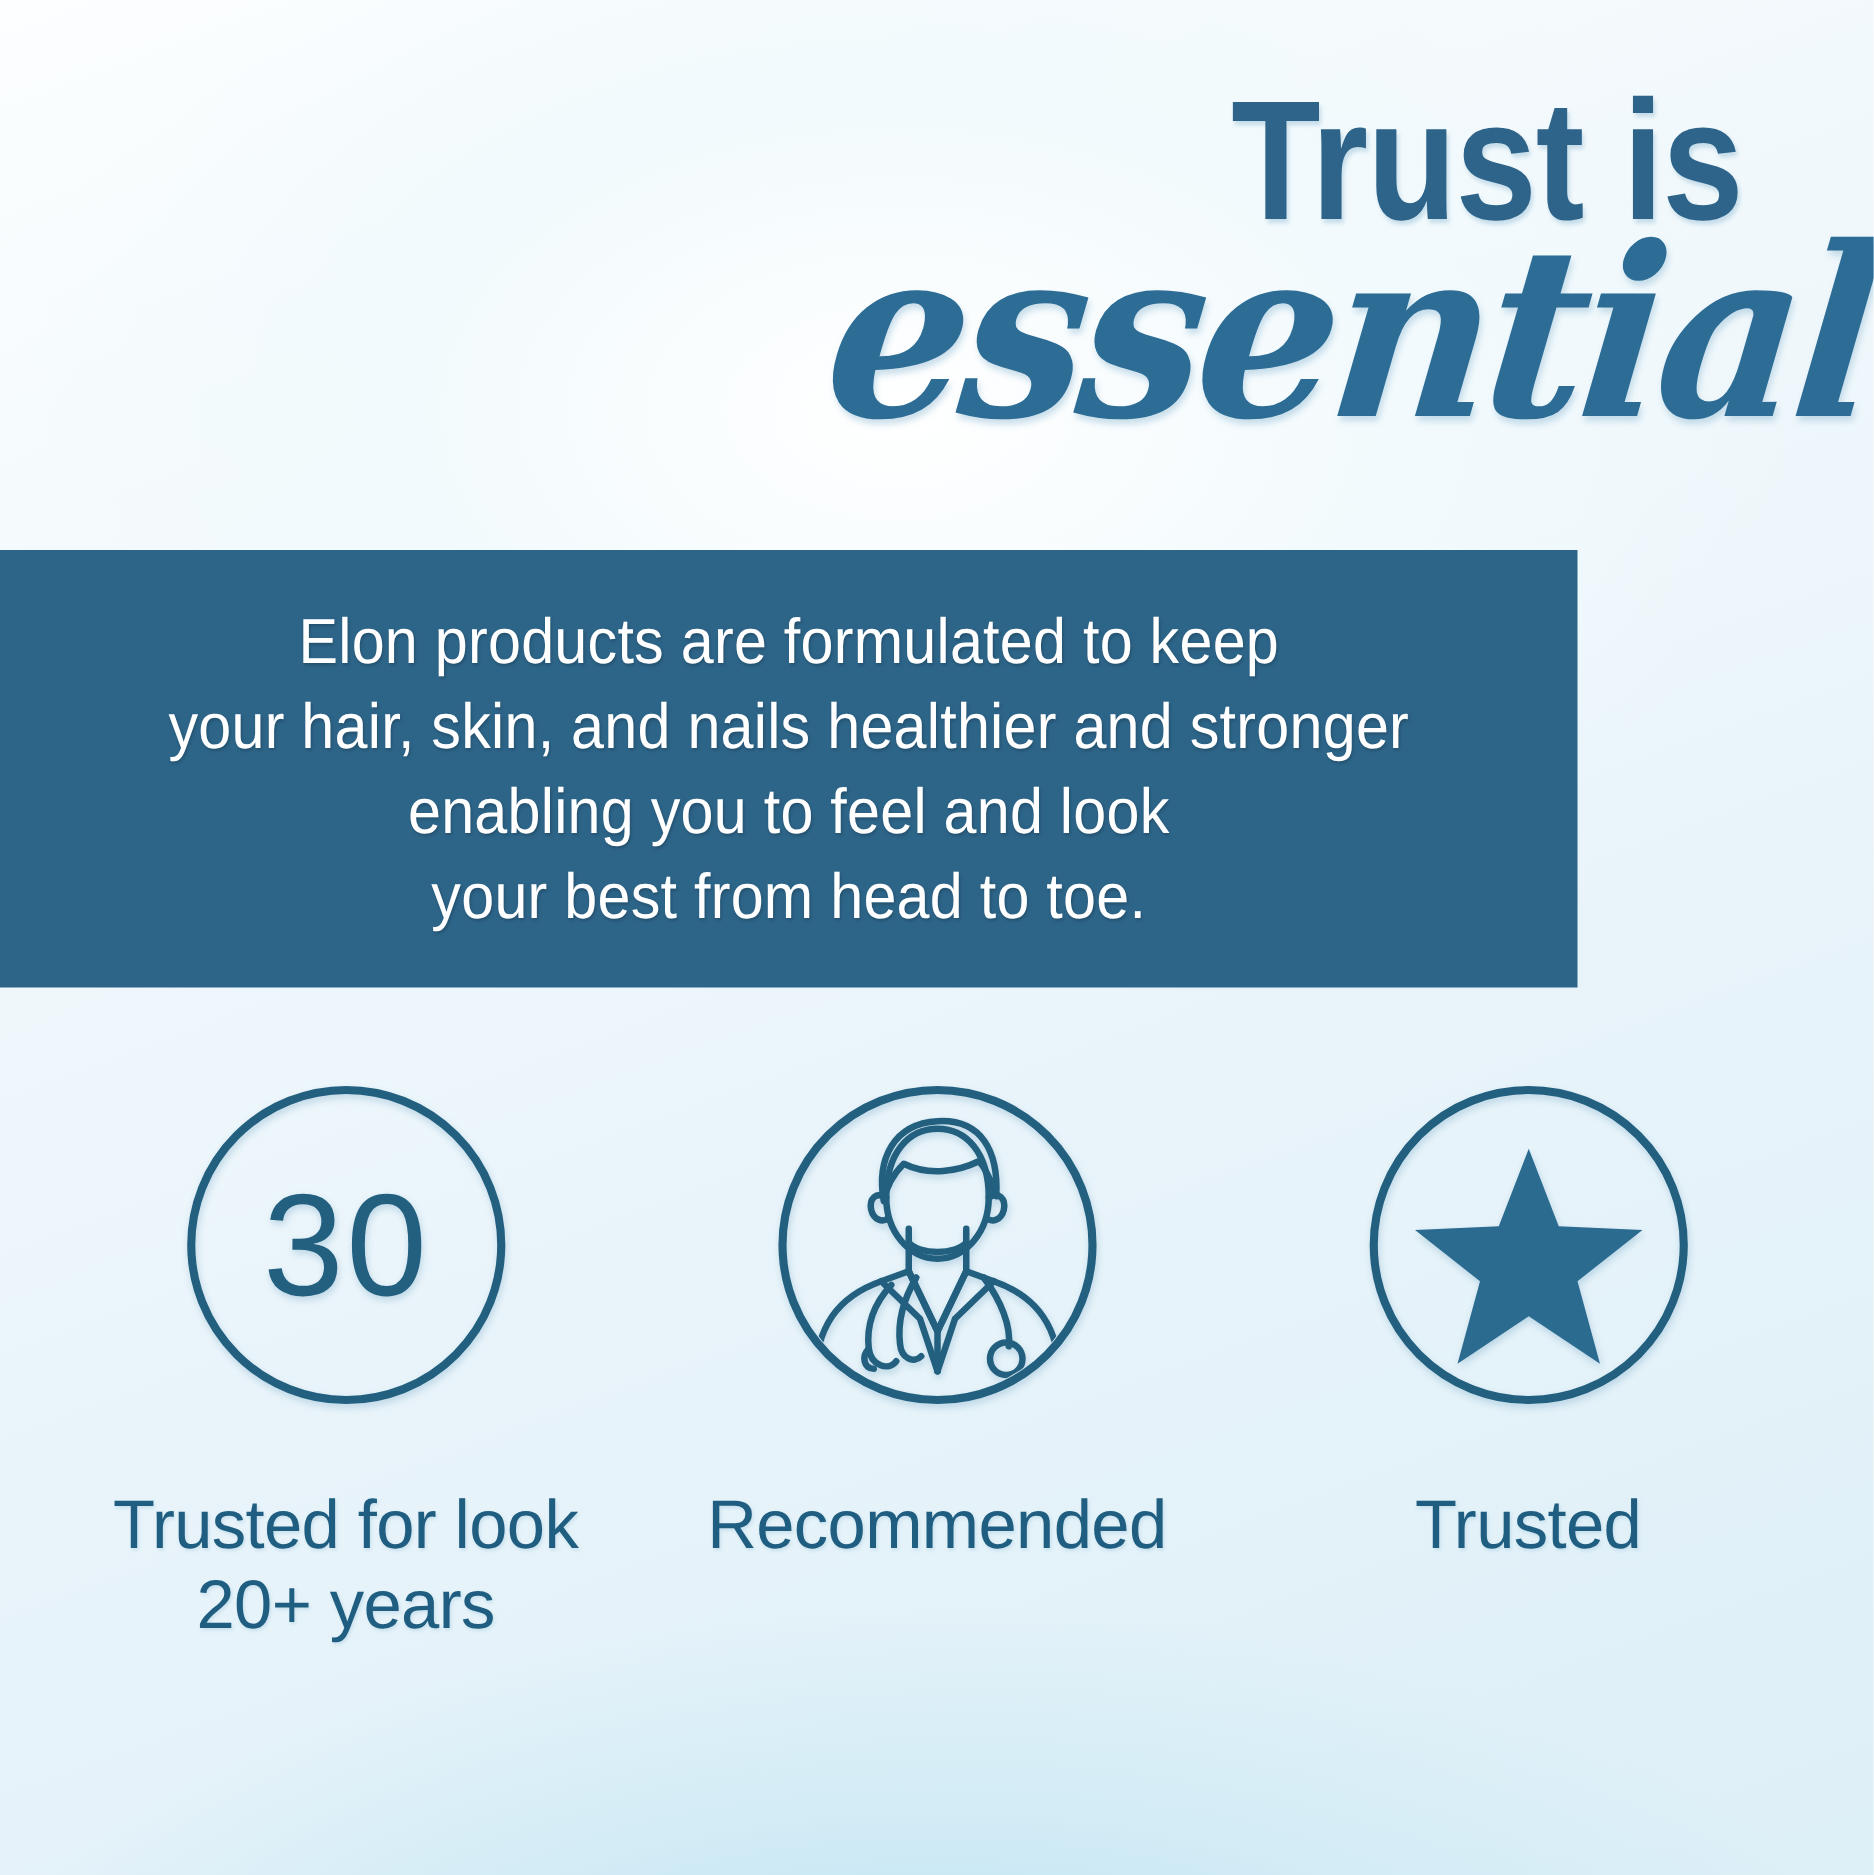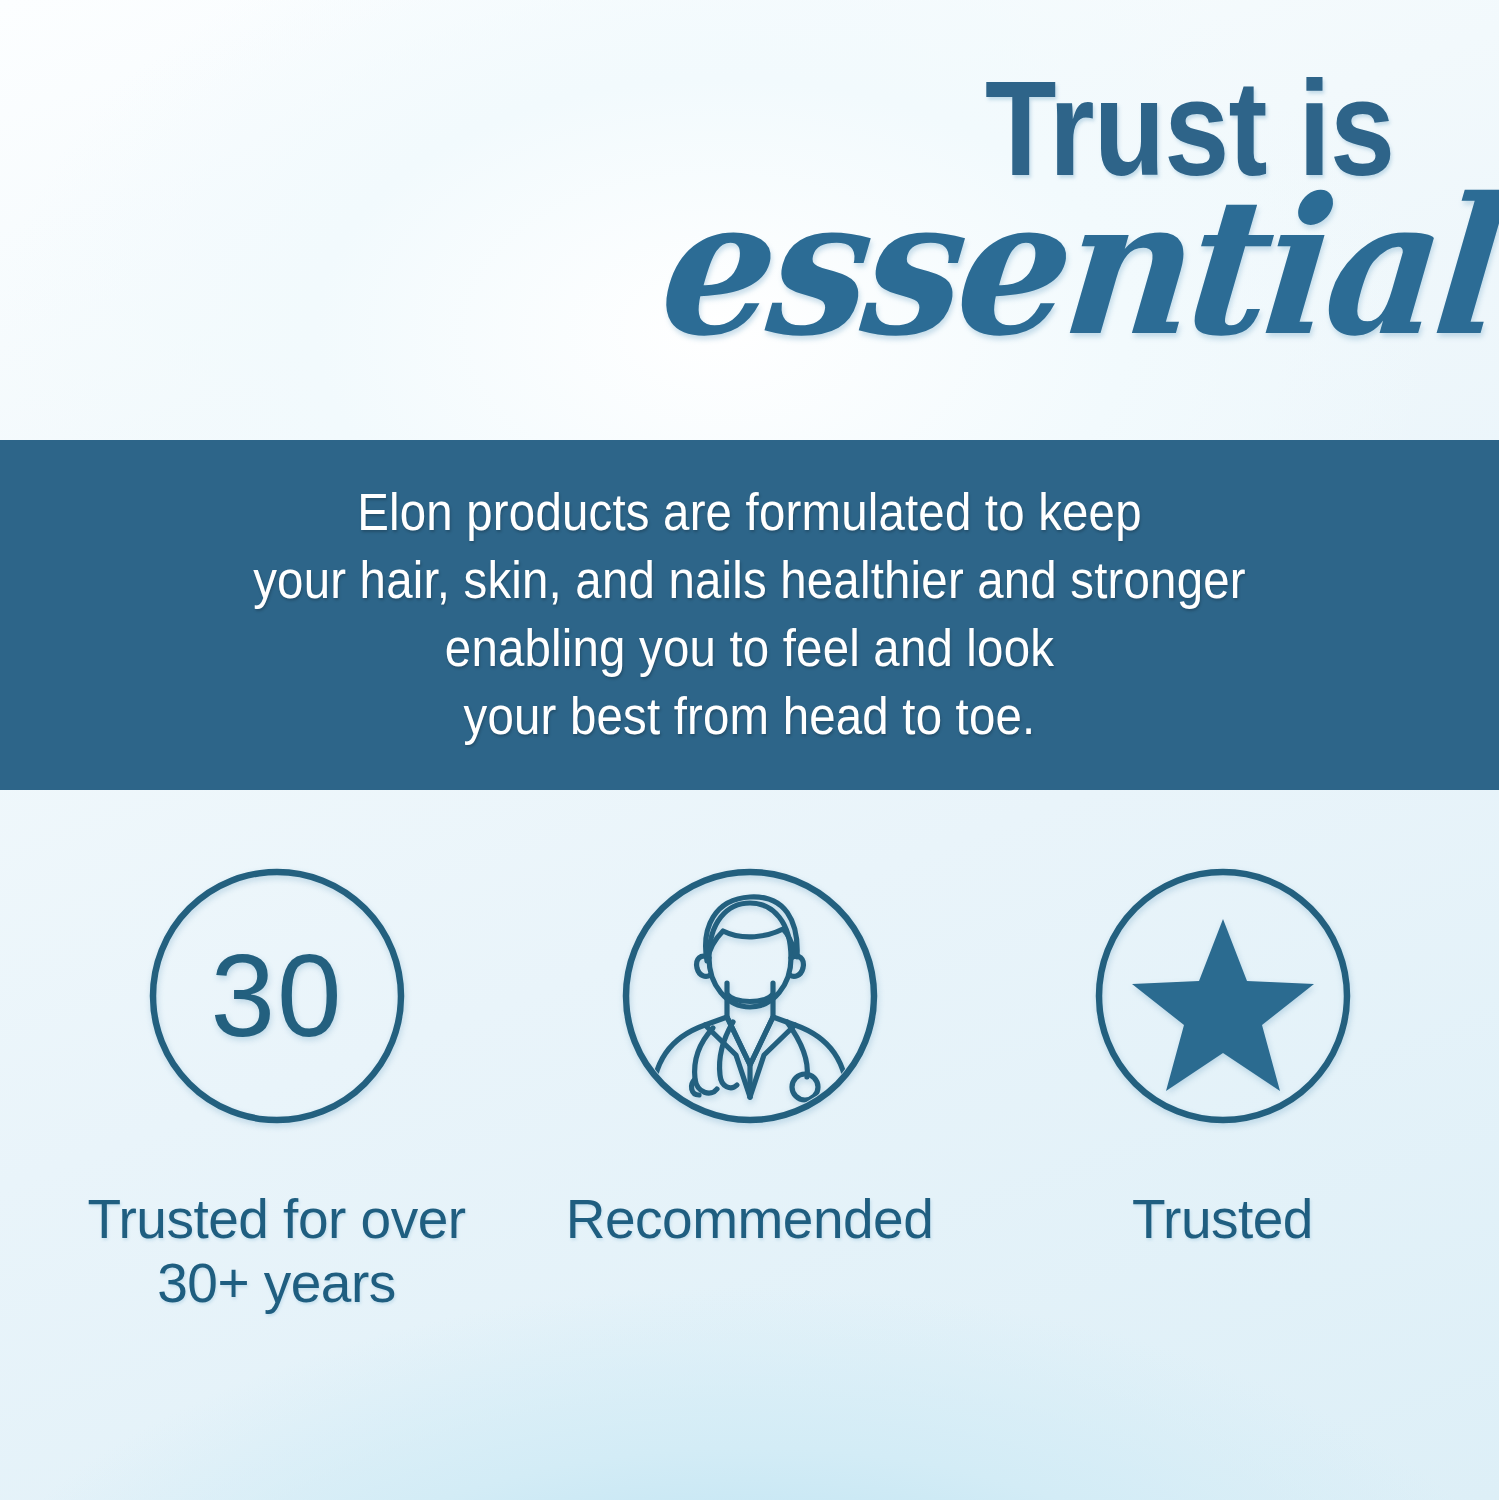--- a/index.html
+++ b/index.html
@@ -51,21 +51,21 @@
     letter-spacing: -6px;
     transform: skewX(-6deg) scaleY(1.06);
     text-shadow: 2px 4px 5px rgba(140,185,210,0.45);
   }
 
   
   .banner {
     position: absolute;
     left: 0;
     top: 440px;
-    width: 1499px;
+    width: 1262px;
     height: 350px;
     background: #2D6589;
     display: flex;
     align-items: center;
     justify-content: center;
   }
   .banner-text {
     width: 100%;
     text-align: center;
     color: #FFFFFF;
@@ -150,22 +150,22 @@
   <div class="badges">
 
     <div class="badge">
       <div class="badge-circle">
         <svg viewBox="0 0 262 262" xmlns="http://www.w3.org/2000/svg">
           <circle cx="131" cy="131" r="124" fill="none" stroke="#23607F" stroke-width="6.5"></circle>
           <text class="badge-number" x="131" y="131" text-anchor="middle" dominant-baseline="central">30</text>
         </svg>
       </div>
       <div class="badge-caption">
-        <span class="ln">Trusted for over</span>
-        <span class="ln">30+ years</span>
+        <span class="ln">Trusted for look</span>
+        <span class="ln">20+ years</span>
       </div>
     </div>
 
     <div class="badge">
       <div class="badge-circle">
         <svg viewBox="0 0 262 262" xmlns="http://www.w3.org/2000/svg">
           <defs>
             <clipPath id="clipDoc">
               <circle cx="131" cy="131" r="120"></circle>
             </clipPath>

